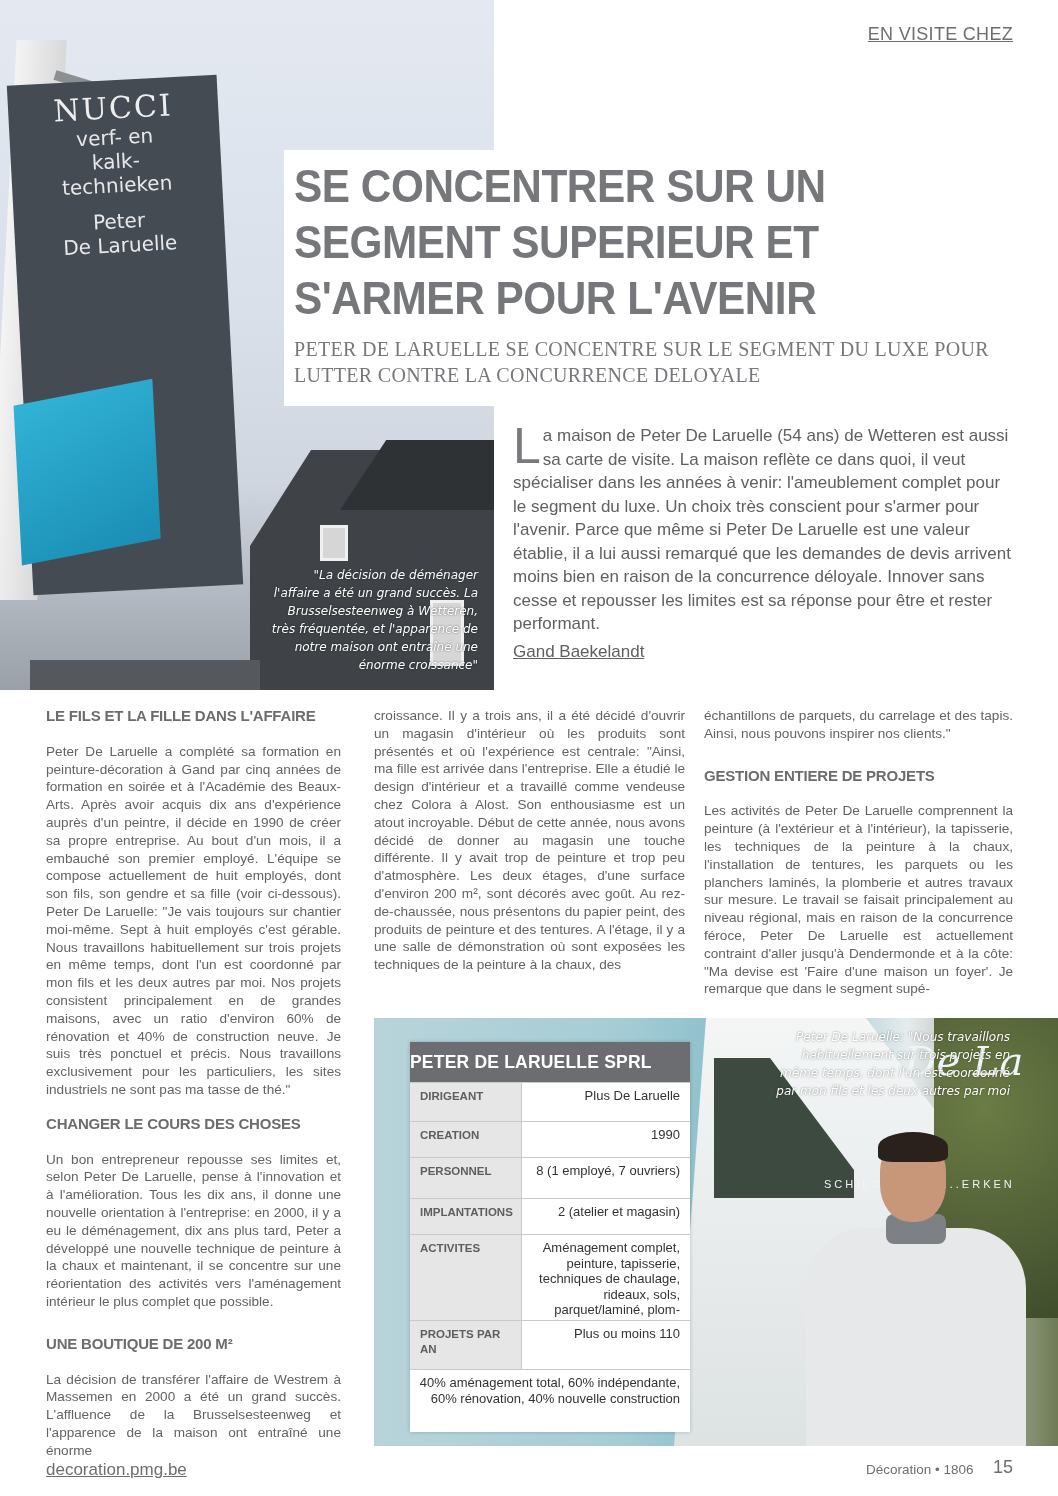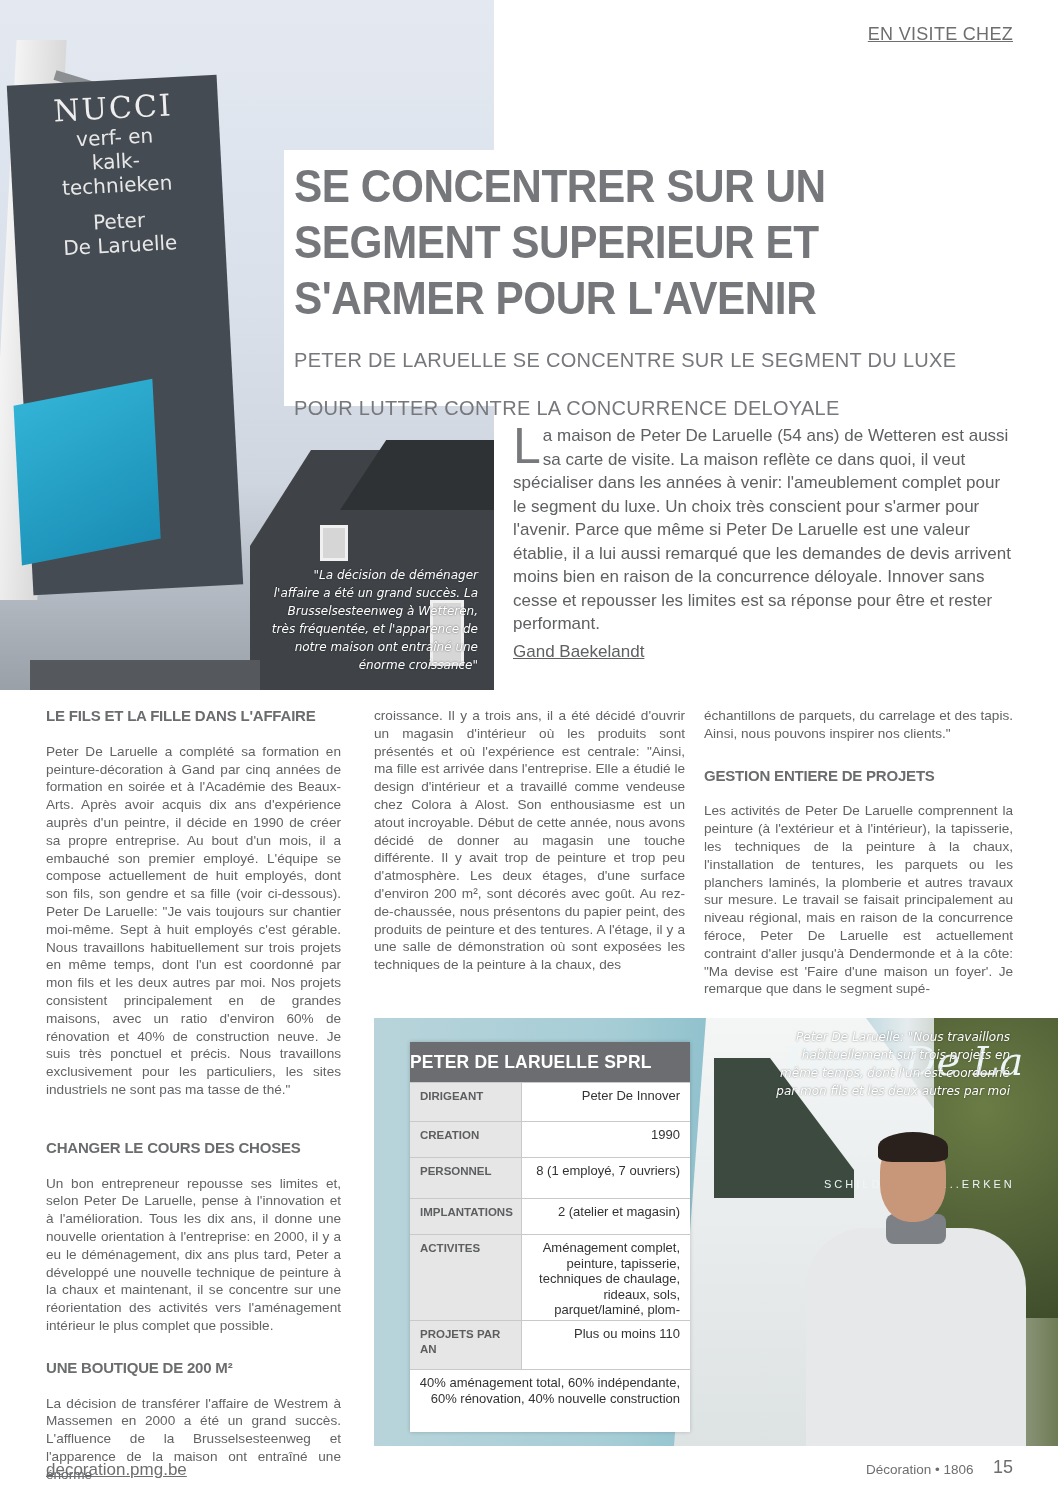--- a/index.html
+++ b/index.html
@@ -50,21 +50,21 @@
     .title-box {
       left: 284px; top: 150px; width: 774px; height: 256px; background: #ffffff;
     }
     .title {
       left: 294px; top: 158px; width: 740px;
       font-family: "Liberation Sans", sans-serif; font-weight: bold; font-size: 46px; line-height: 56px;
       color: #75777a; letter-spacing: -0.5px; transform: scaleX(0.92); transform-origin: left top;
     }
     .subtitle {
       left: 294px; top: 336px; width: 720px;
-      font-family: Liberation Sans, sans-serif; font-size: 20px; line-height: 48px; color: #76787b;
+      font-family: Liberation Serif, serif; font-size: 20px; line-height: 26px; color: #76787b;
       letter-spacing: 0.3px;
     }
 
     
     .intro {
       left: 513px; top: 424px; width: 498px;
       font-family: "Liberation Sans", sans-serif; font-size: 17px; line-height: 23.5px; color: #5f6062;
     }
     .dropcap { float: left; font-size: 50px; line-height: 40px; margin: 2px 2px 0 0; color: #77797c; font-family: "Liberation Sans", sans-serif; }
     .byline { left: 513px; top: 642px; font-family: "Liberation Sans", sans-serif; font-size: 17px; color: #5f6062; text-decoration: underline; }
@@ -147,21 +147,21 @@
 <div class="abs subtitle">PETER DE LARUELLE SE CONCENTRE SUR LE SEGMENT DU LUXE POUR LUTTER CONTRE LA CONCURRENCE DELOYALE</div>
 
 <div class="abs intro">
   <span class="dropcap">L</span><span>a maison de Peter De Laruelle (54 ans) de Wetteren est aussi sa carte de visite. La maison reflète ce dans quoi, il veut spécialiser dans les années à venir: l'ameublement complet pour le segment du luxe. Un choix très conscient pour s'armer pour l'avenir. Parce que même si Peter De Laruelle est une valeur établie, il a lui aussi remarqué que les demandes de devis arrivent moins bien en raison de la concurrence déloyale. Innover sans cesse et repousser les limites est sa réponse pour être et rester performant.</span>
 </div>
 <div class="abs byline">Gand Baekelandt</div>
 
 <div class="abs col col1">
   <h3>LE FILS ET LA FILLE DANS L'AFFAIRE</h3>
   <p>Peter De Laruelle a complété sa formation en peinture-décoration à Gand par cinq années de formation en soirée et à l'Académie des Beaux-Arts. Après avoir acquis dix ans d'expérience auprès d'un peintre, il décide en 1990 de créer sa propre entreprise. Au bout d'un mois, il a embauché son premier employé. L'équipe se compose actuellement de huit employés, dont son fils, son gendre et sa fille (voir ci-dessous). Peter De Laruelle: "Je vais toujours sur chantier moi-même. Sept à huit employés c'est gérable. Nous travaillons habituellement sur trois projets en même temps, dont l'un est coordonné par mon fils et les deux autres par moi. Nos projets consistent principalement en de grandes maisons, avec un ratio d'environ 60% de rénovation et 40% de construction neuve. Je suis très ponctuel et précis. Nous travaillons exclusivement pour les particuliers, les sites industriels ne sont pas ma tasse de thé."</p>
-  <h3 style="margin-top:40px">CHANGER LE COURS DES CHOSES</h3>
+  <h3 style="margin-top:16px">CHANGER LE COURS DES CHOSES</h3>
   <p>Un bon entrepreneur repousse ses limites et, selon Peter De Laruelle, pense à l'innovation et à l'amélioration. Tous les dix ans, il donne une nouvelle orientation à l'entreprise: en 2000, il y a eu le déménagement, dix ans plus tard, Peter a développé une nouvelle technique de peinture à la chaux et maintenant, il se concentre sur une réorientation des activités vers l'aménagement intérieur le plus complet que possible.</p>
   <h3 style="margin-top:24px">UNE BOUTIQUE DE 200 M²</h3>
   <p>La décision de transférer l'affaire de Westrem à Massemen en 2000 a été un grand succès. L'affluence de la Brusselsesteenweg et l'apparence de la maison ont entraîné une énorme</p>
 </div>
 
 <div class="abs col col2">
   <p>croissance. Il y a trois ans, il a été décidé d'ouvrir un magasin d'intérieur où les produits sont présentés et où l'expérience est centrale: "Ainsi, ma fille est arrivée dans l'entreprise. Elle a étudié le design d'intérieur et a travaillé comme vendeuse chez Colora à Alost. Son enthousiasme est un atout incroyable. Début de cette année, nous avons décidé de donner au magasin une touche différente. Il y avait trop de peinture et trop peu d'atmosphère. Les deux étages, d'une surface d'environ 200 m², sont décorés avec goût. Au rez-de-chaussée, nous présentons du papier peint, des produits de peinture et des tentures. A l'étage, il y a une salle de démonstration où sont exposées les techniques de la peinture à la chaux, des</p>
 </div>
 
 <div class="abs col col3">
@@ -180,21 +180,21 @@
   <div class="abs person-neck"></div>
   <div class="abs person-head"></div>
   <div class="abs person-hair"></div>
 </div>
 <div class="abs quote-bottom">Peter De Laruelle: "Nous travaillons habituellement sur trois projets en même temps, dont l'un est coordonné par mon fils et les deux autres par moi</div>
 
 <div class="abs info-table">
   <div class="info-header">PETER DE LARUELLE SPRL</div>
   <div class="info-row" style="height:38px">
     <div class="k">DIRIGEANT</div>
-    <div class="v">Peter De Innover</div>
+    <div class="v">Plus De Laruelle</div>
   </div>
   <div class="info-row" style="height:35px">
     <div class="k">CREATION</div>
     <div class="v">1990</div>
   </div>
   <div class="info-row" style="height:40px">
     <div class="k">PERSONNEL</div>
     <div class="v">8 (1 employé, 7 ouvriers)</div>
   </div>
   <div class="info-row" style="height:35px">

